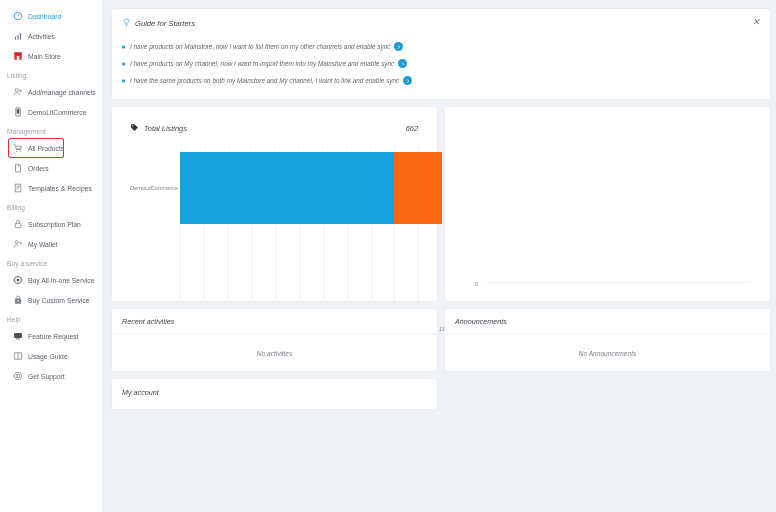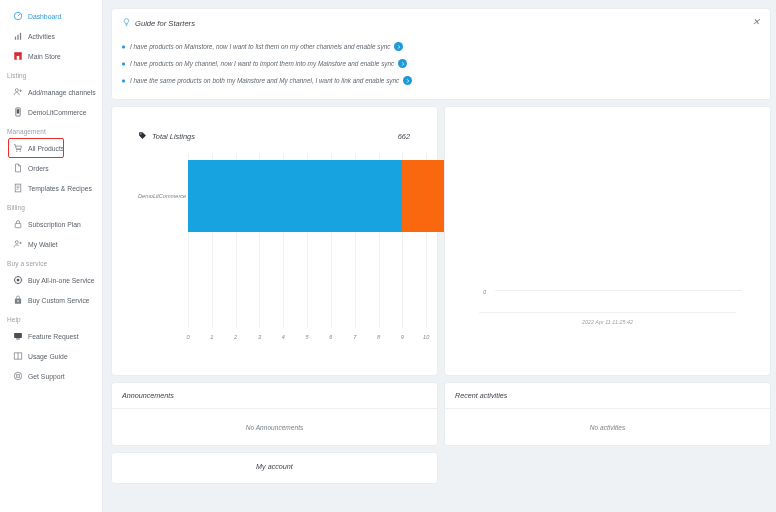--- a/index.html
+++ b/index.html
@@ -75,21 +75,21 @@
   .guide-row .txt{font-size:6.4px;color:#606870;white-space:nowrap;}
   .arrow-btn{
     width:9px;height:9px;border-radius:50%;background:#1d9bd8;
     display:inline-flex;align-items:center;justify-content:center;
     flex:0 0 9px;cursor:pointer;
   }
   .arrow-btn svg{display:block;}
 
   
   .row{display:flex;gap:8px;margin-bottom:8px;}
-  .chart-card{flex:1;height:268px;padding:16px;}
+  .chart-card{flex:1;height:194px;padding:8px;}
   .chart-head{
     display:flex;align-items:center;justify-content:space-between;
     padding:8px 11px 0 10px;
   }
   .chart-head-left{display:flex;align-items:center;gap:5px;}
   .chart-title{font-size:7.4px;color:#3f454c;}
   .chart-value{font-size:7.4px;color:#3f454c;}
 
   .plot{position:relative;margin:12px 8px 0 8px;height:196px;}
   .gridline{position:absolute;top:0;bottom:22px;width:1px;background:#edf1f4;}
@@ -382,27 +382,27 @@
           <div class="empty-zero">0</div>
           <div class="empty-baseline"></div>
           <div class="chart-foot-rule"></div>
           <div class="chart-foot">2022 Apr 11 11:25:42</div>
         </div>
       </div>
     </div>
 
     <div class="row">
       <div class="card panel">
+        <div class="panel-head">Recent activities</div>
+        <div class="panel-body">No activities</div>
+      </div>
+      <div class="card panel">
         <div class="panel-head">Announcements</div>
         <div class="panel-body">No Announcements</div>
       </div>
-      <div class="card panel">
-        <div class="panel-head">Recent activities</div>
-        <div class="panel-body">No activities</div>
-      </div>
     </div>
 
-    <div class="card account-card" style="width:calc(50% - 4px);text-align:center;">
+    <div class="card account-card" style="width:calc(50% - 4px);">
       <span>My account</span>
     </div>
 
   </div>
 </div>
 
 </body></html>

